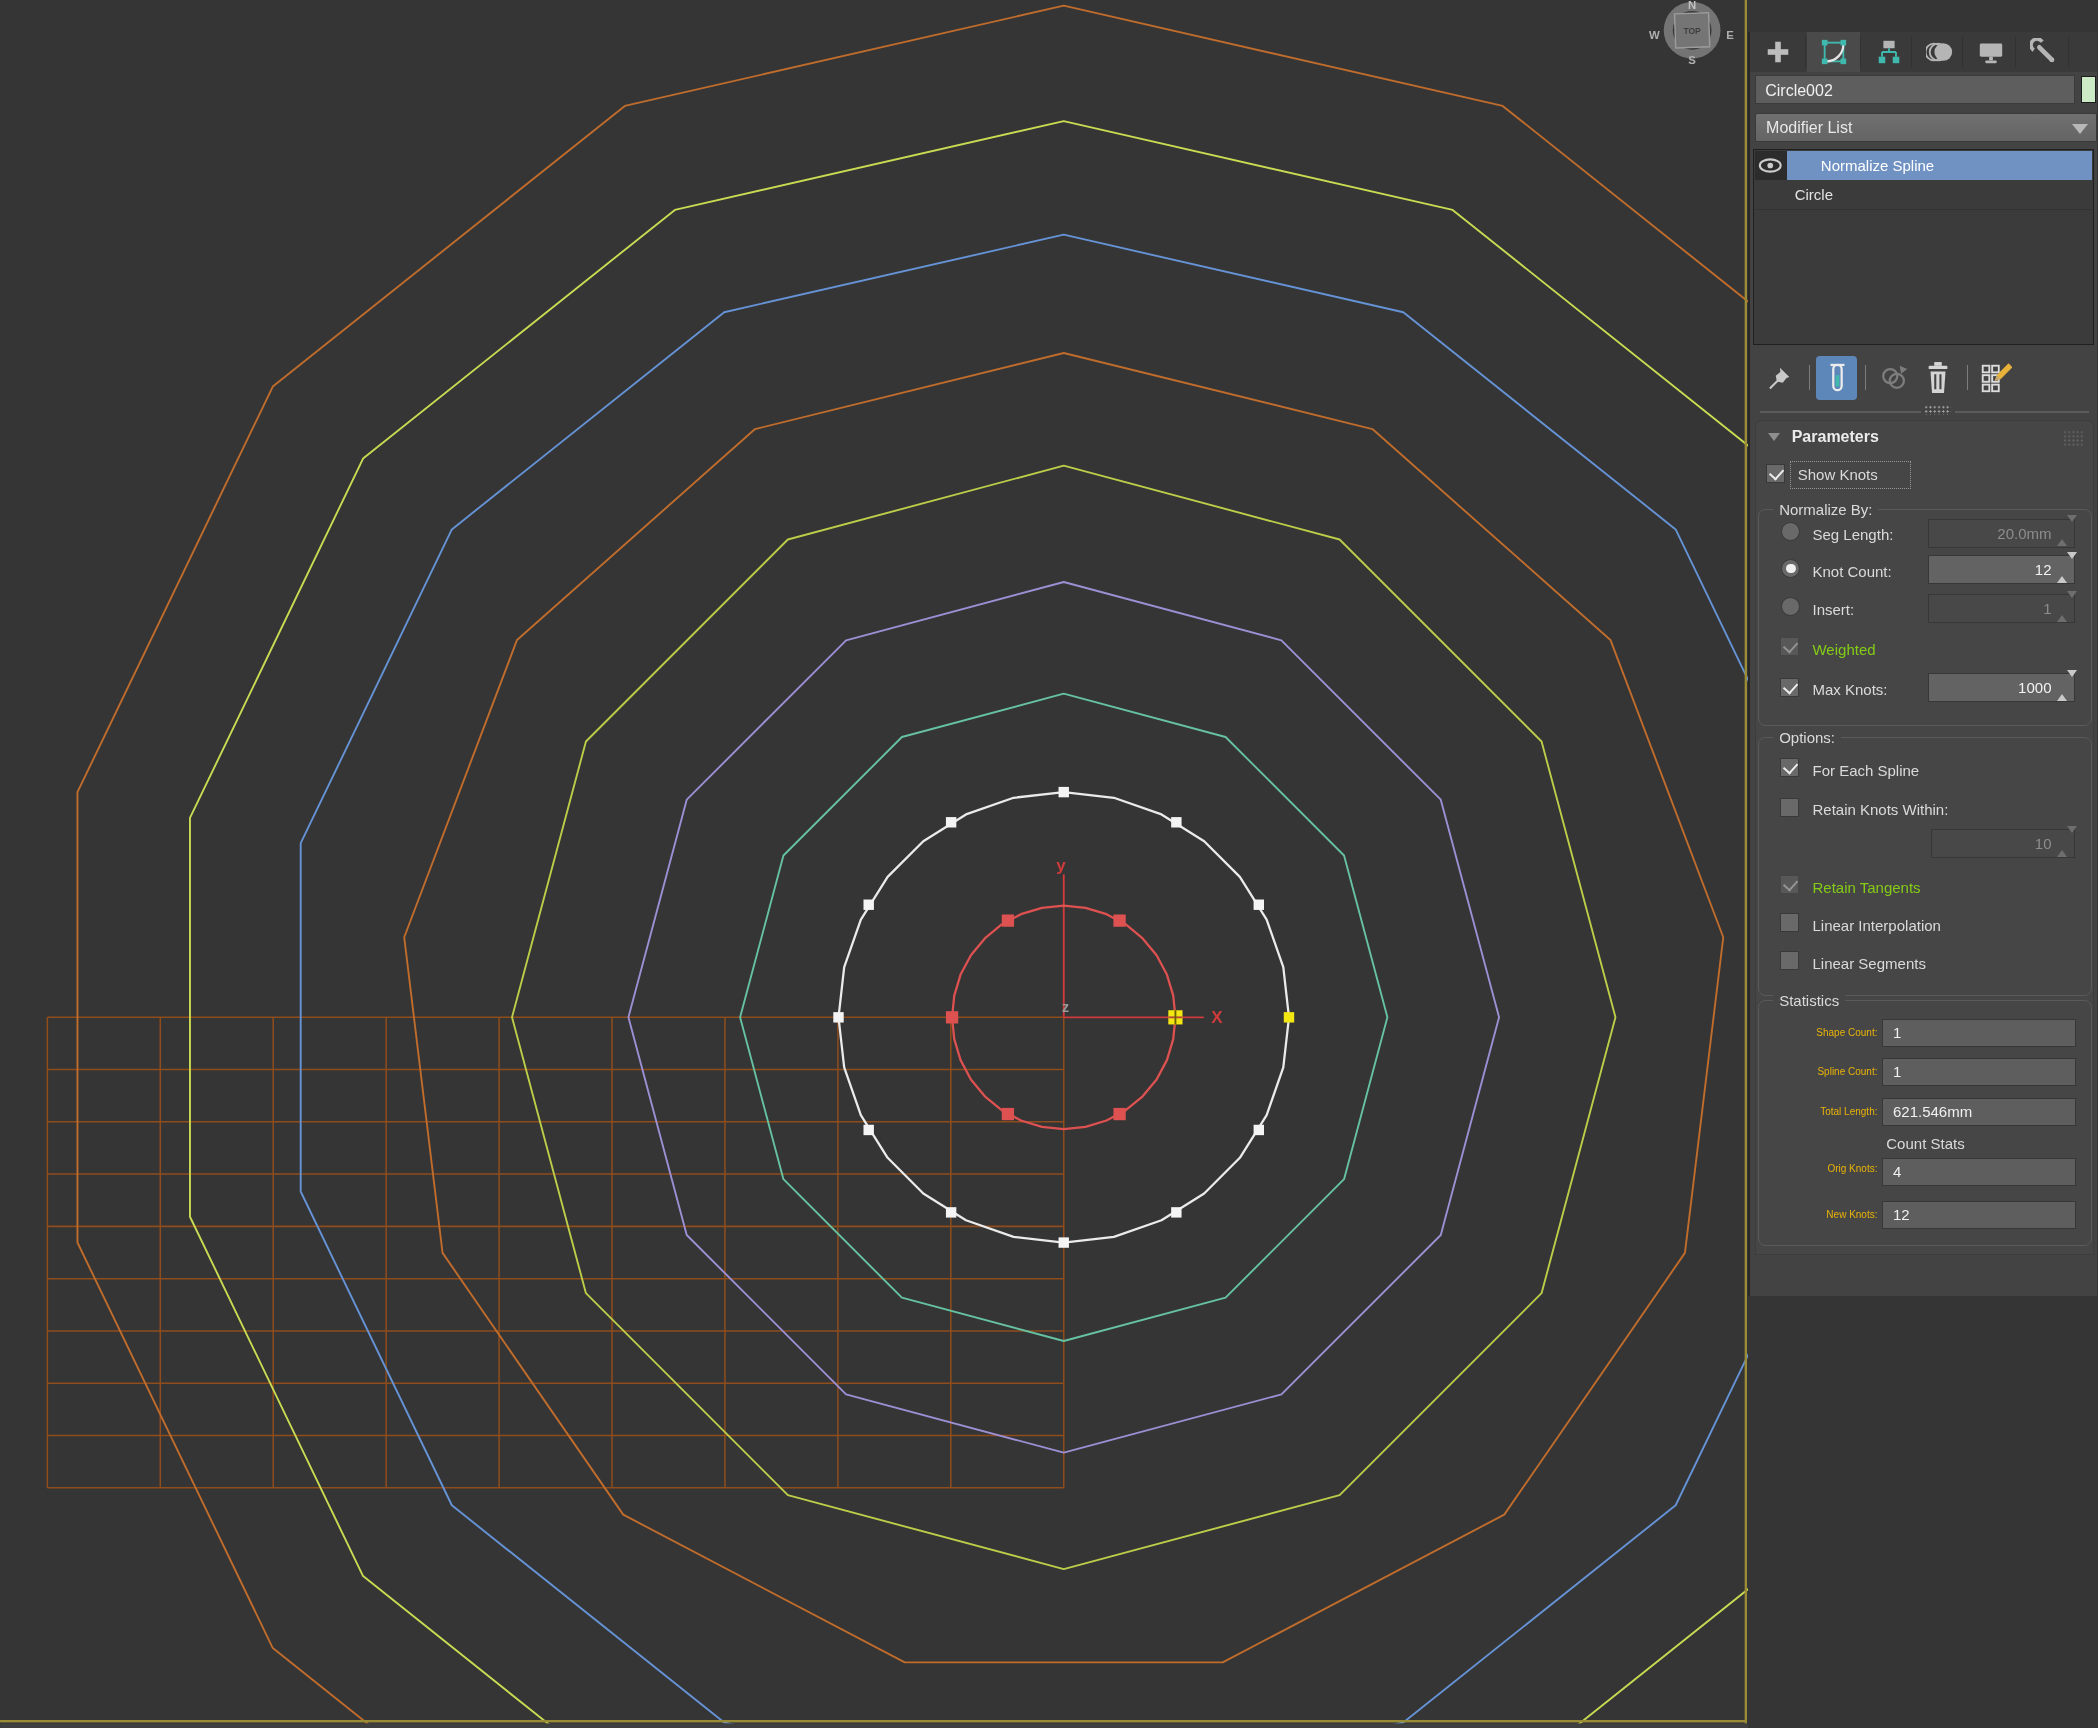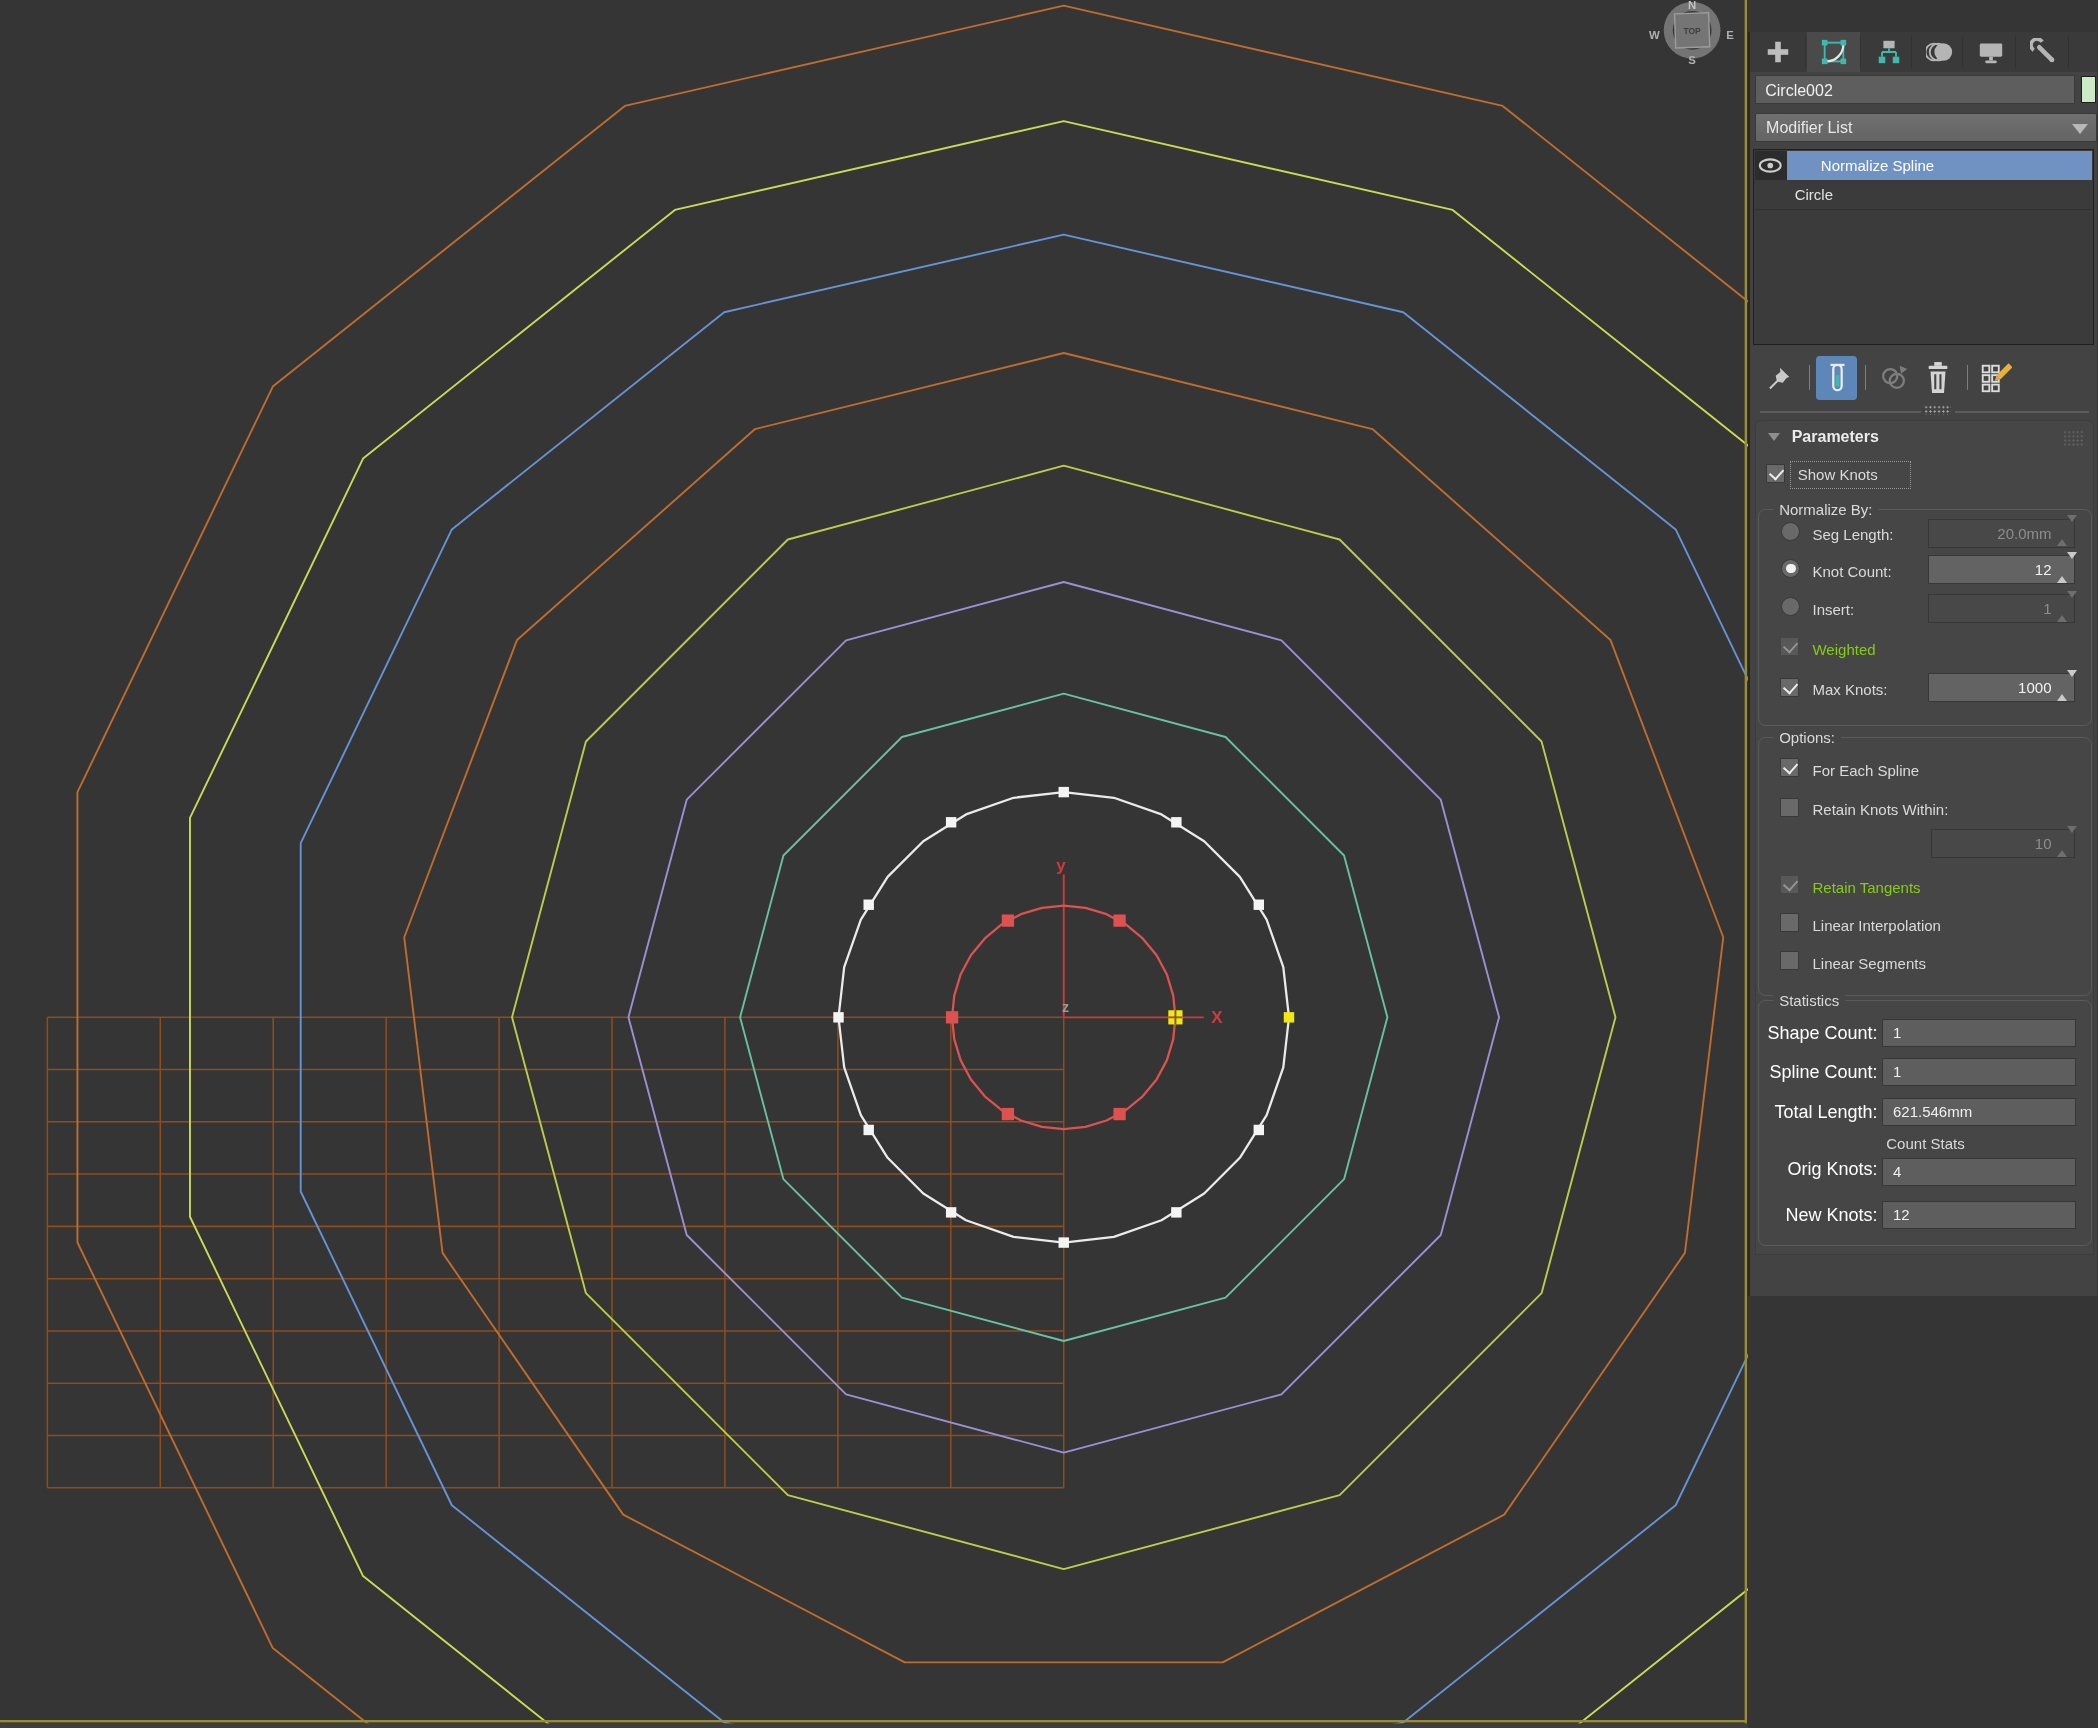--- a/index.html
+++ b/index.html
@@ -70,21 +70,21 @@
   .nfield .val{position:absolute;right:23px;top:0;height:27.4px;line-height:27.4px;font-size:15px;color:#f2f2f2;}
   .nfield.disabled .val{color:#8d8d8d;}
   .spinner{position:absolute;right:2.8px;top:2.8px;width:15px;height:22px;}
   .sp-up{width:0;height:0;margin:0.9px auto 2.8px;border-left:5.7px solid transparent;border-right:5.7px solid transparent;border-bottom:7.6px solid #c9c9c9;}
   .sp-dn{width:0;height:0;margin:0 auto;border-left:5.7px solid transparent;border-right:5.7px solid transparent;border-top:7.6px solid #c9c9c9;}
   .nfield.disabled .sp-up{border-bottom-color:#6e6e6e;}
   .nfield.disabled .sp-dn{border-top-color:#6e6e6e;}
 
   .sfield{position:absolute;height:28px;background:#5e5e5e;border:0.9px solid #373737;box-sizing:border-box;
           color:#f0f0f0;font-size:15px;line-height:26.5px;padding-left:9.5px;}
-  .slabel{position:absolute;font-size:18px;color:#ffffff;text-align:right;line-height:28px;}
+  .slabel{position:absolute;font-size:10px;color:#eab308;text-align:right;line-height:28px;}
 </style>
 </head>
 <body>
 
 <div id="app">
 
   <svg id="viewport-svg" width="1748" height="1729" viewBox="0 0 1847 1827">
       <rect x="0" y="0" width="1847" height="1827" fill="#353535"></rect>
       <g stroke="#8f4d1c" stroke-width="1.6">
         <line x1="50" y1="1075" x2="50" y2="1572"></line>

